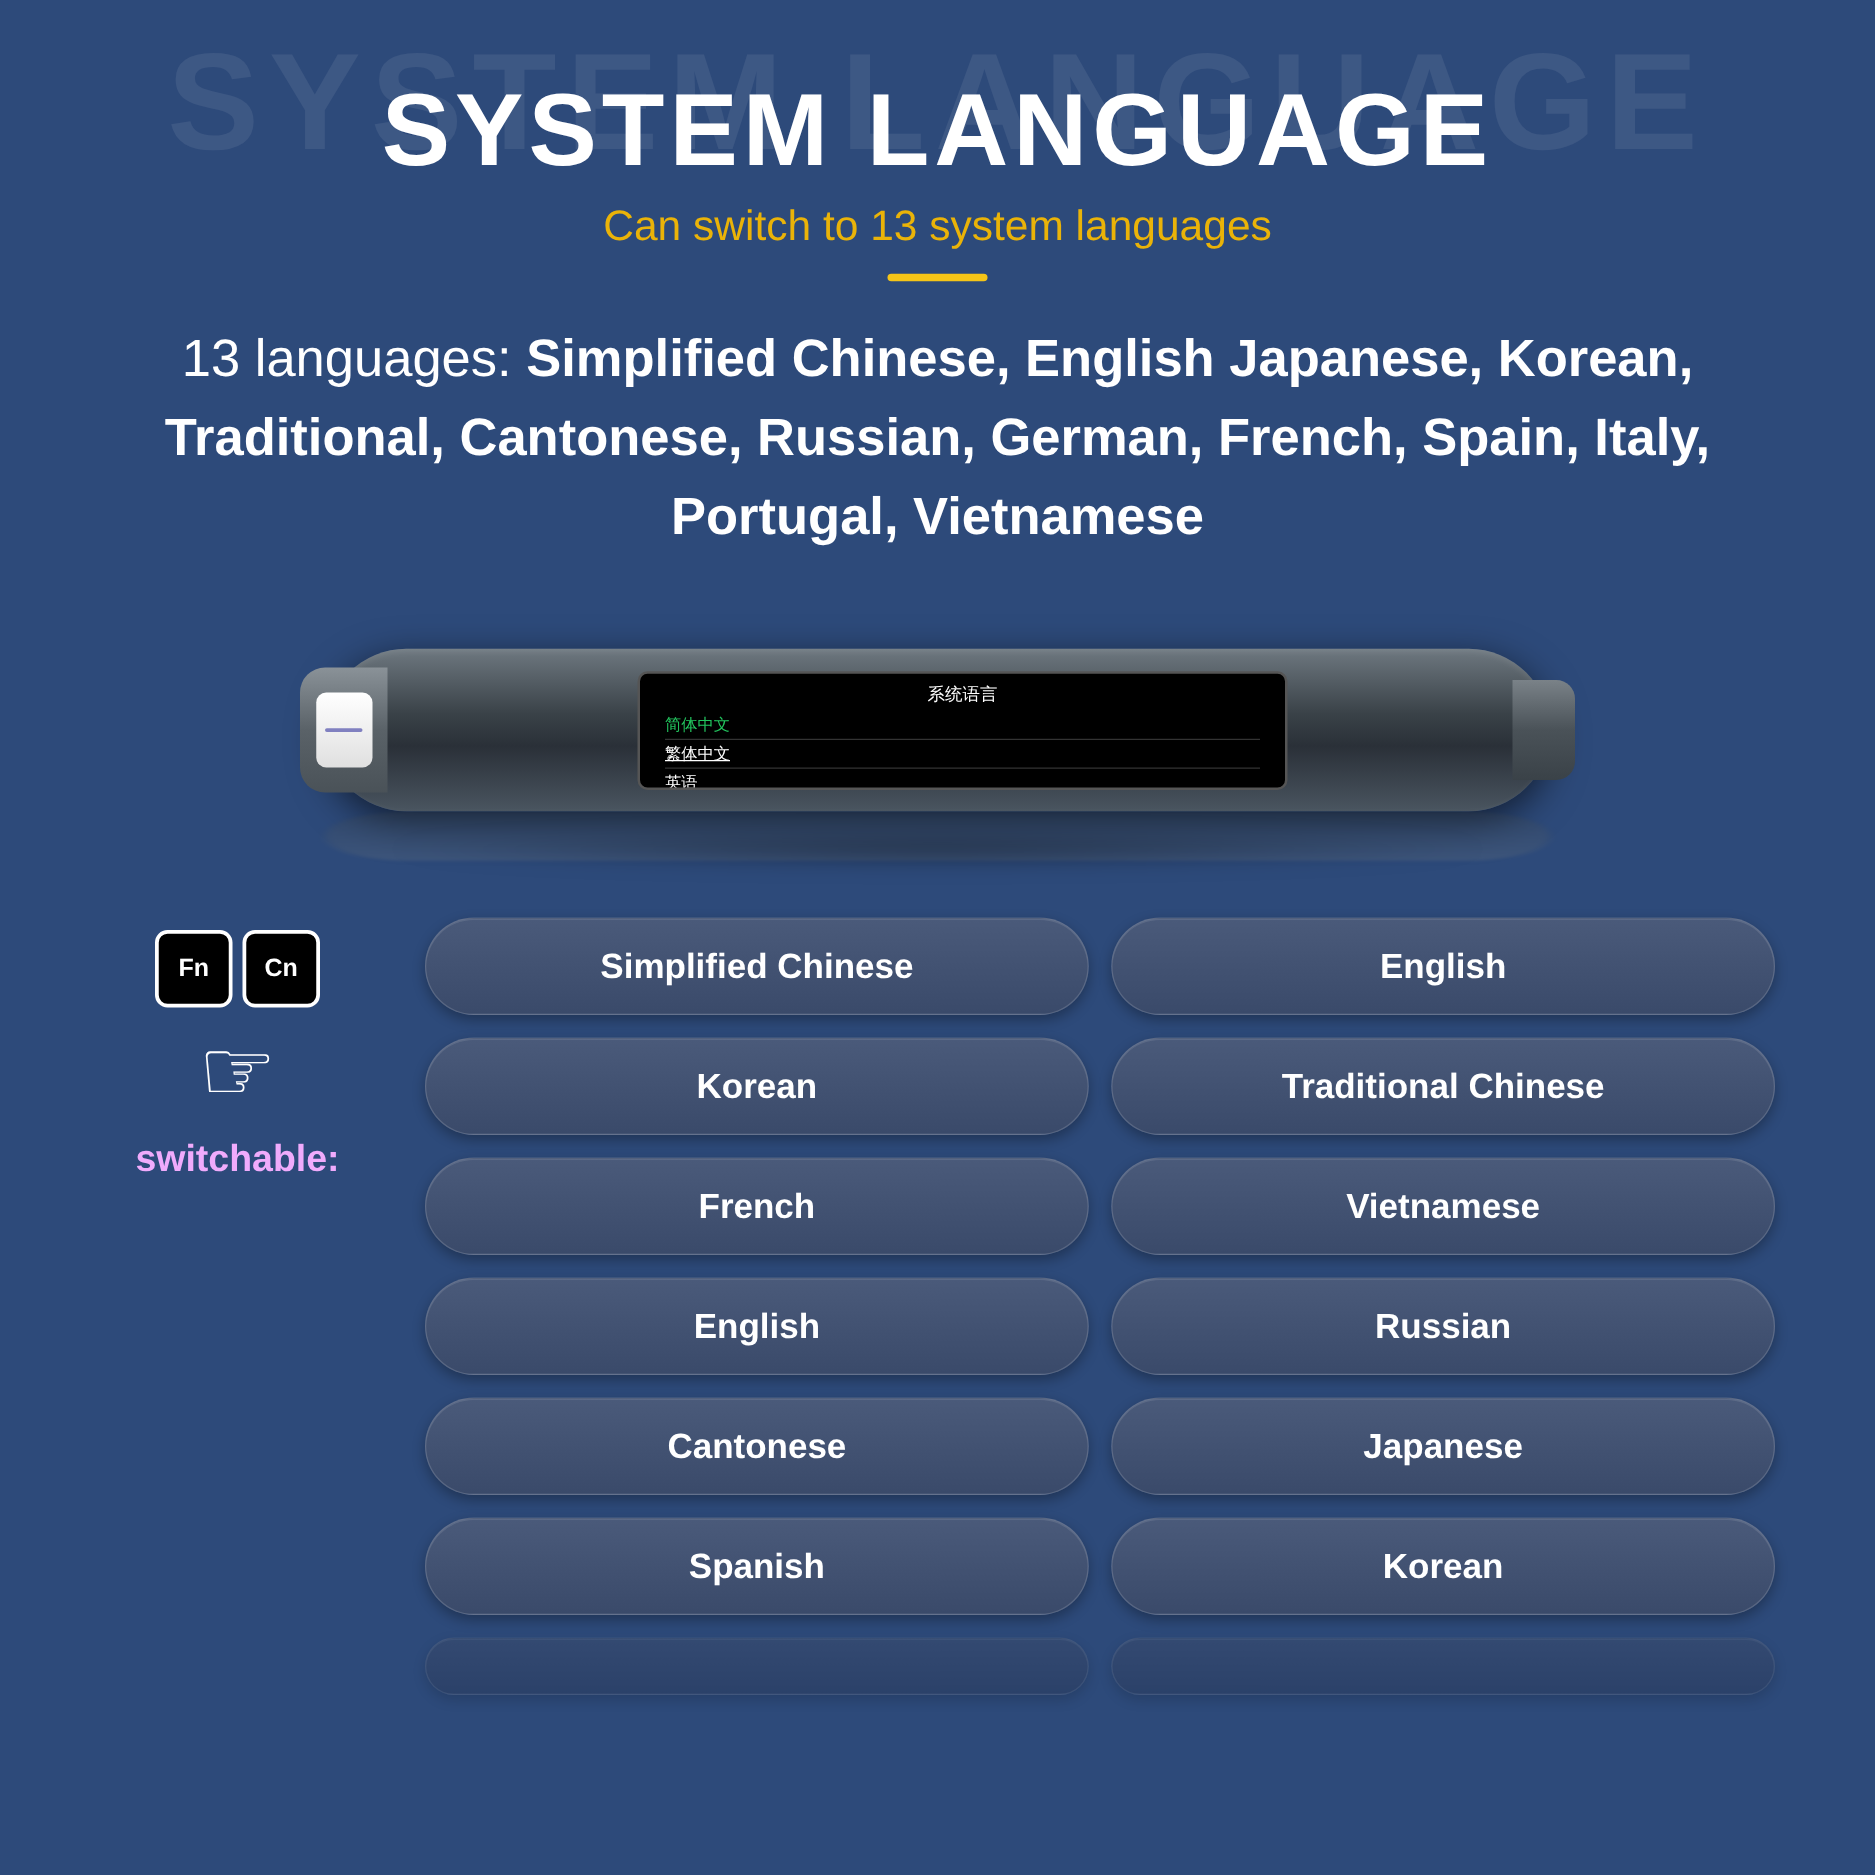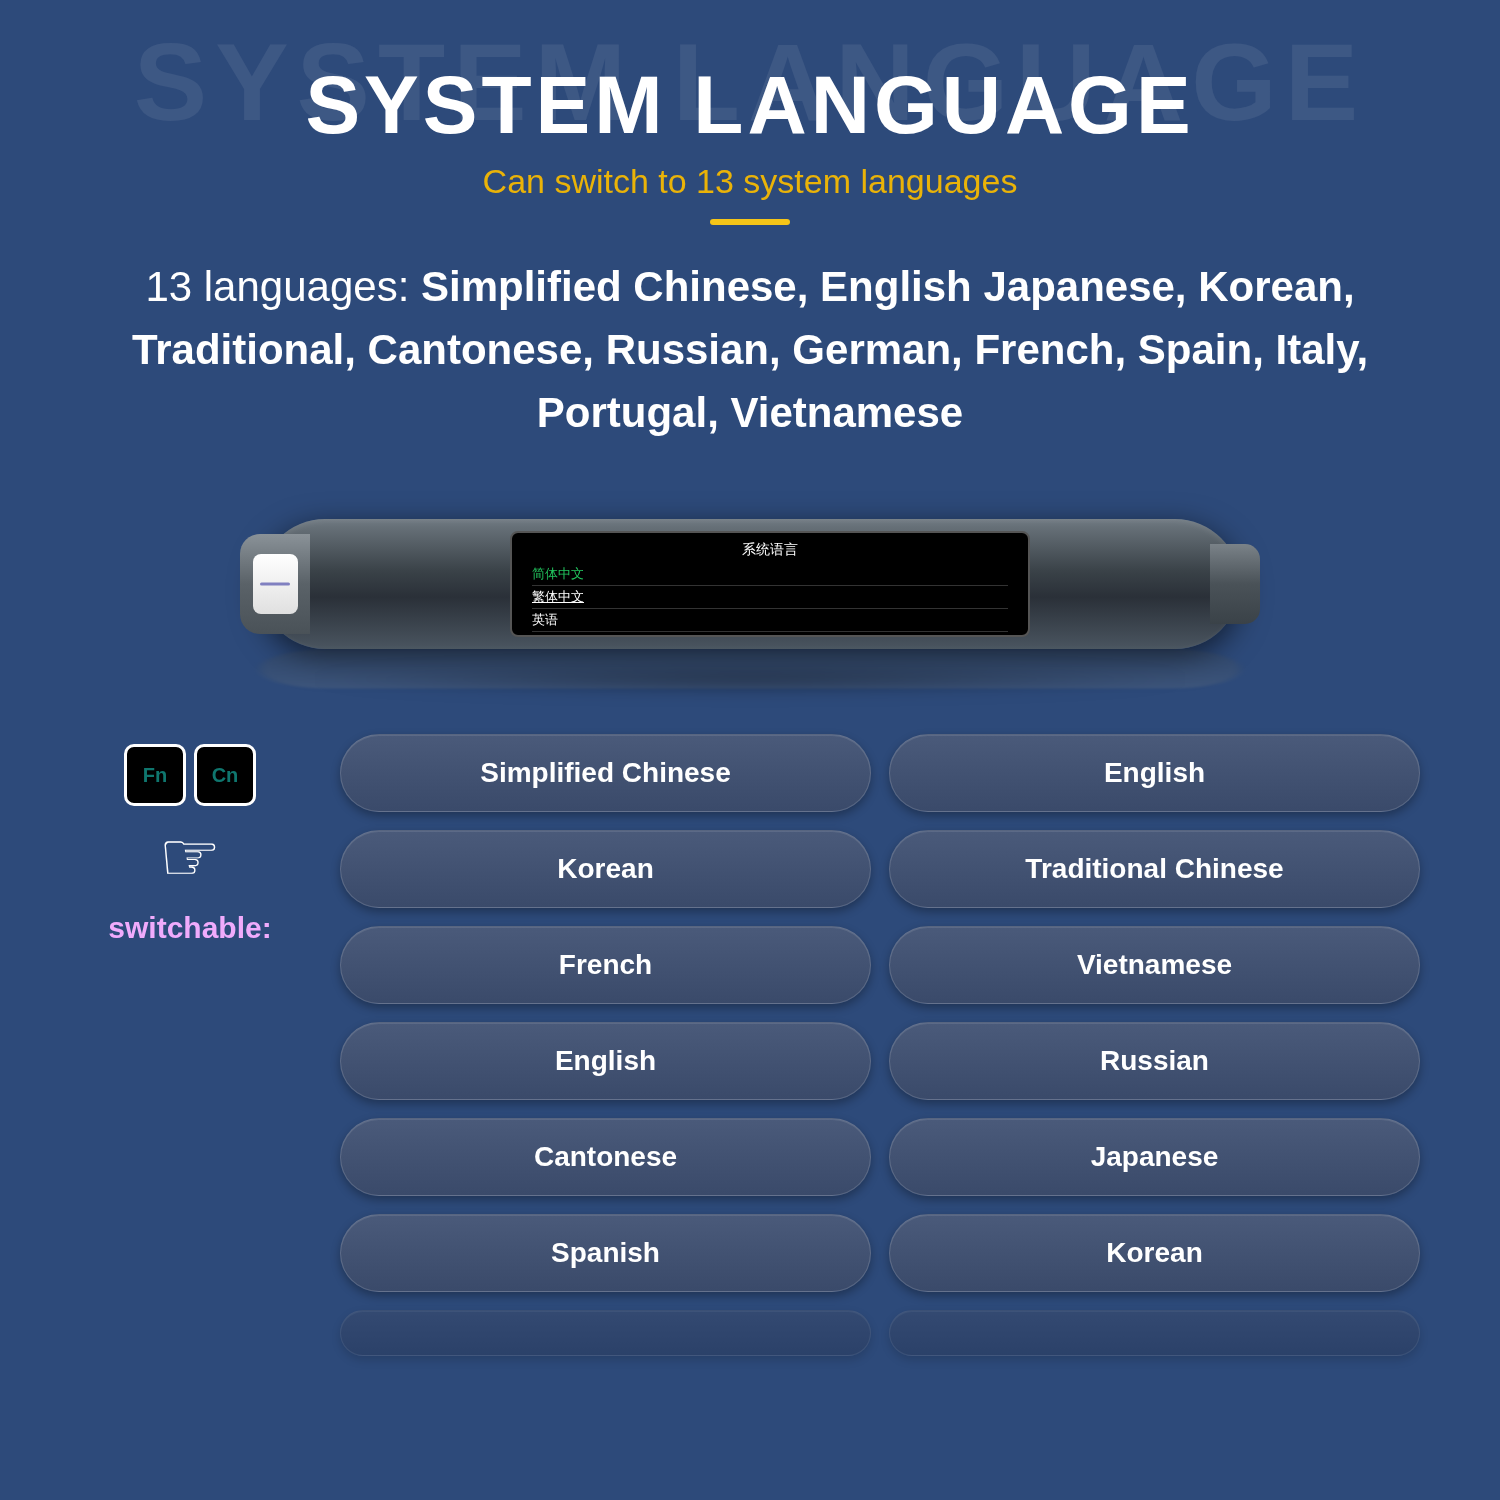--- a/index.html
+++ b/index.html
@@ -147,21 +147,21 @@
       position: absolute;
       right: -20px;
       width: 50px;
       height: 80px;
       background: linear-gradient(180deg, #7a8288 0%, #4a5258 50%, #3a4248 100%);
       border-radius: 0 15px 15px 0;
     }
 
     .device-screen {
       width: 520px;
-      height: 106px;
+      height: 95px;
       background: #000000;
       border-radius: 8px;
       border: 2px solid #555;
       padding: 8px 20px;
       overflow: hidden;
       position: relative;
       margin-left: 40px;
     }
 
     .screen-title {
@@ -212,21 +212,21 @@
 
     .key-icon {
       width: 62px;
       height: 62px;
       background: #000;
       border: 3px solid #fff;
       border-radius: 10px;
       display: flex;
       align-items: center;
       justify-content: center;
-      color: #0f766e;
+      color: #ffffff;
       font-size: 20px;
       font-weight: 900;
     }
 
     .hand-icon {
       font-size: 70px;
       margin-bottom: 8px;
       color: #fff;
     }
 

